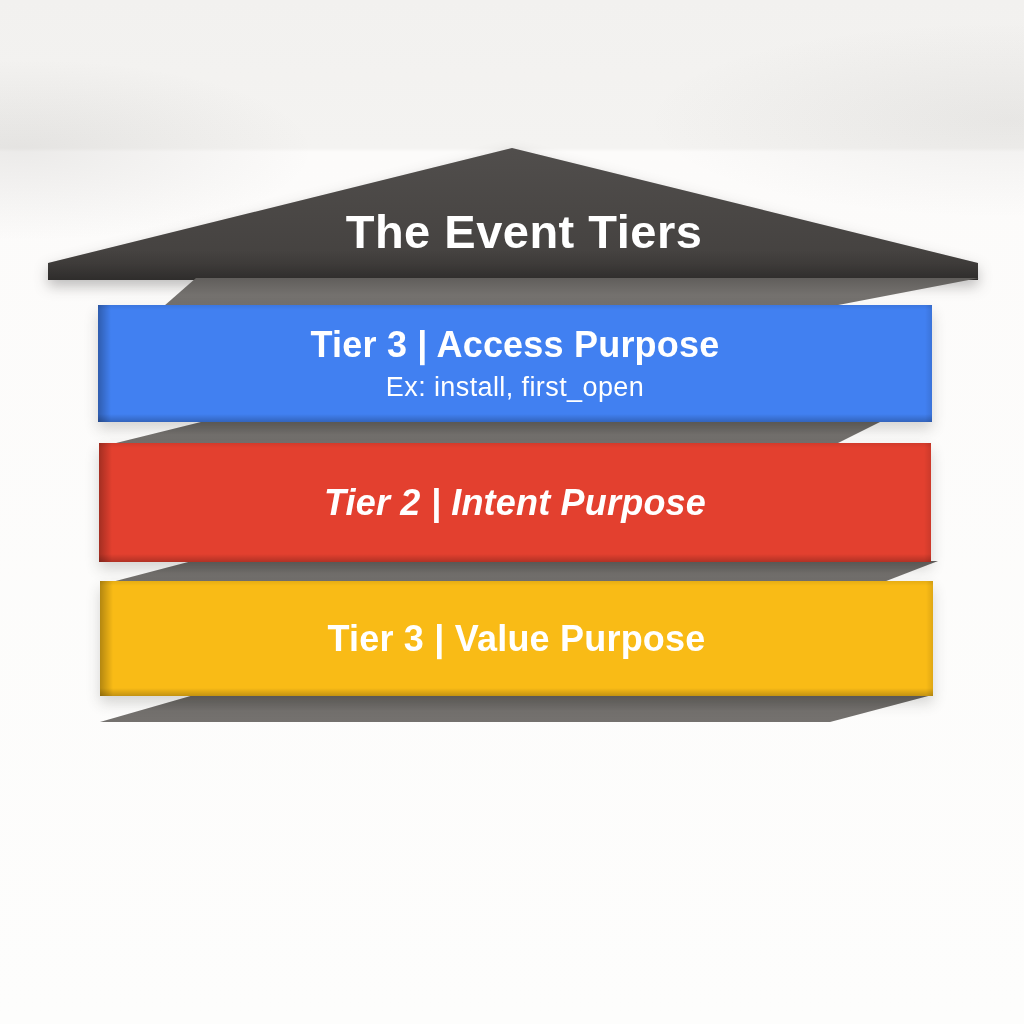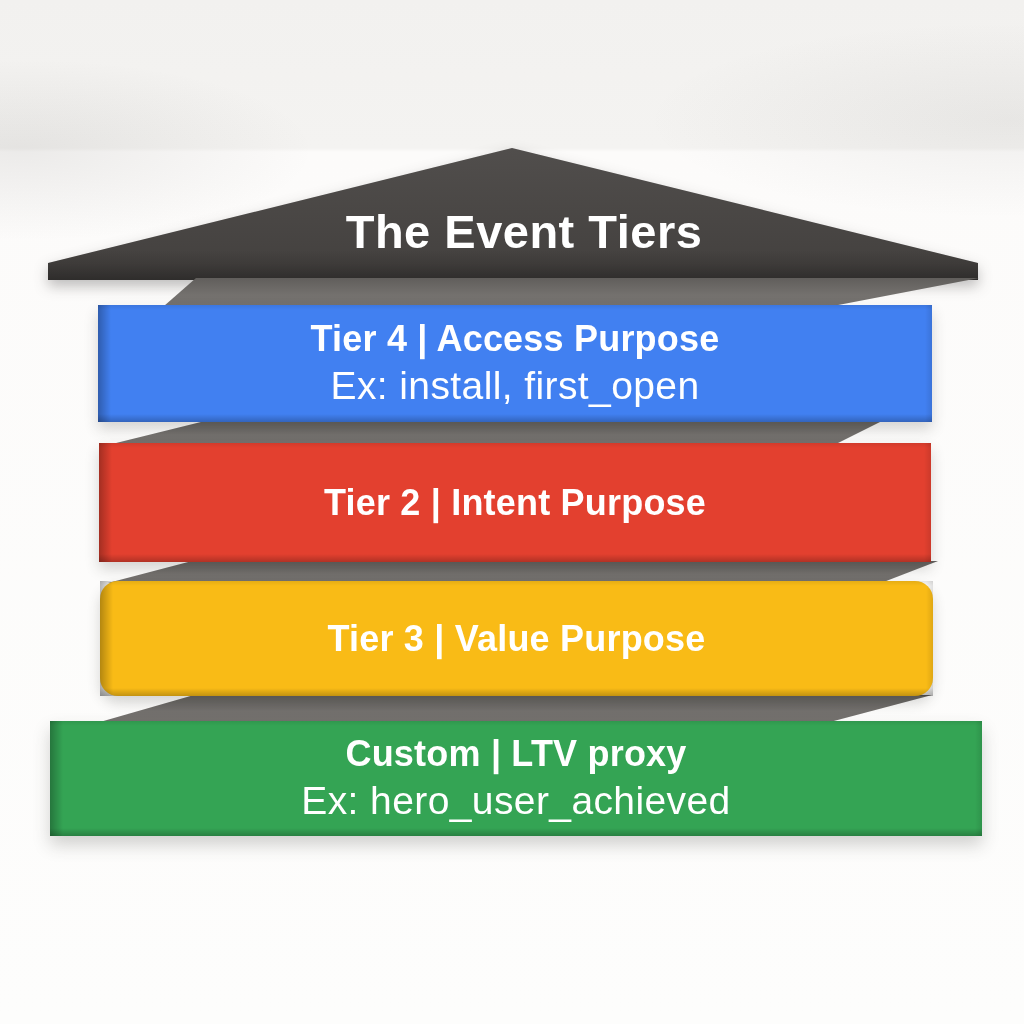--- a/index.html
+++ b/index.html
@@ -90,21 +90,21 @@
       linear-gradient(to bottom, rgba(0,0,0,0.08) 0px, rgba(0,0,0,0) 5px);
   }
   .bar-title {
     font-size: 36px;
     font-weight: bold;
     letter-spacing: 0.2px;
     line-height: 1.05;
     z-index: 1;
   }
   .bar-example {
-    font-size: 39px;
+    font-size: 27px;
     font-weight: normal;
     letter-spacing: 0.4px;
     line-height: 1.05;
     z-index: 1;
   }
   #tier-1-bar { left: 98px;  top: 305px; width: 834px; height: 117px; }
   #tier-2-bar { left: 99px;  top: 443px; width: 832px; height: 119px; }
   #tier-3-bar { left: 100px; top: 581px; width: 833px; height: 115px; }
   #tier-4-bar { left: 50px;  top: 721px; width: 932px; height: 115px;
                 box-shadow: 0 9px 16px rgba(55,53,50,0.22); }
@@ -129,33 +129,28 @@
   </div>
   <div class="fold" id="fold-3" style="background-color: rgb(110, 107, 104);">
     <div class="fold-shade"></div>
   </div>
   <div class="fold" id="fold-4" style="background-color: rgb(110, 107, 104);">
     <div class="fold-shade"></div>
   </div>
 
   <div class="bar" id="tier-1-bar" style="background-color: rgb(65, 128, 241);">
     <div class="bar-shade"></div>
-    <div class="bar-title">Tier 4 | Access Purpose</div>
+    <div class="bar-title">Tier 3 | Access Purpose</div>
     <div class="bar-example">Ex: install, first_open</div>
   </div>
 
-  <div class="bar" id="tier-2-bar" style="background-color: rgb(227, 64, 47);">
+  <div class="bar" id="tier-2-bar" style="background-color: rgb(227, 64, 47); font-style: italic;">
     <div class="bar-shade"></div>
     <div class="bar-title">Tier 2 | Intent Purpose</div>
   </div>
 
-  <div class="bar" id="tier-3-bar" style="background-color: rgb(249, 187, 22); border-radius: 18px;">
+  <div class="bar" id="tier-3-bar" style="background-color: rgb(249, 187, 22);">
     <div class="bar-shade"></div>
     <div class="bar-title">Tier 3 | Value Purpose</div>
   </div>
 
-  <div class="bar" id="tier-4-bar" style="background-color: rgb(52, 164, 84);">
-    <div class="bar-shade"></div>
-    <div class="bar-title">Custom | LTV proxy</div>
-    <div class="bar-example">Ex: hero_user_achieved</div>
-  </div>
 
 </div>
 
 </body></html>

